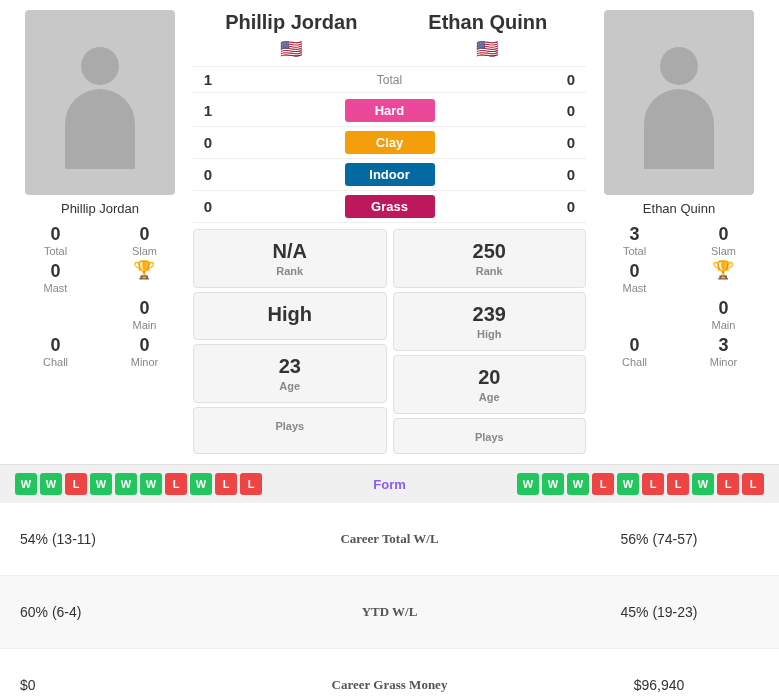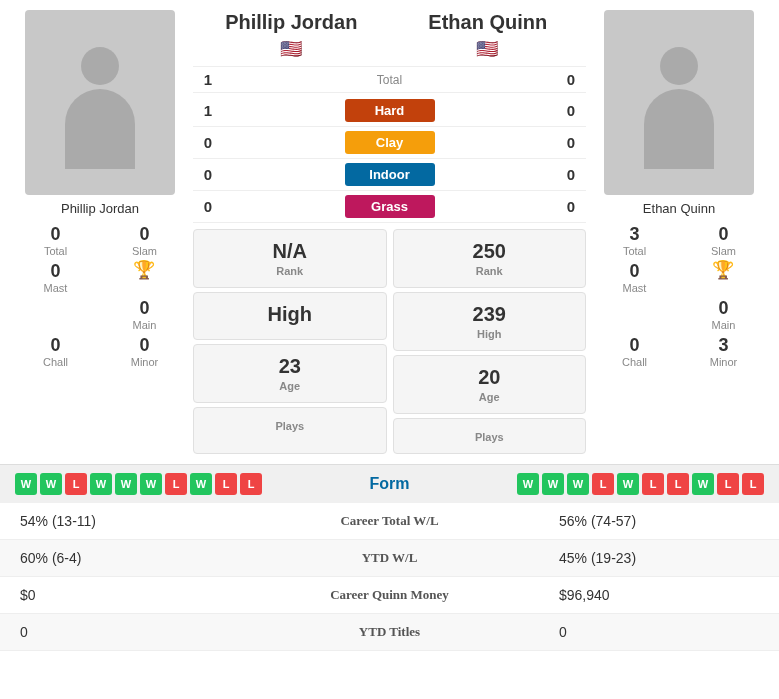--- a/index.html
+++ b/index.html
@@ -53,21 +53,21 @@
       display: inline-block;
       padding: 4px 18px;
       border-radius: 3px;
       color: #fff;
       font-size: 13px;
       font-weight: bold;
       min-width: 90px;
       text-align: center;
     }
 
-    .badge-hard { background: #c2410c; }
+    .badge-hard { background: #ec4899; }
     .badge-clay { background: #f59e0b; }
     .badge-indoor { background: #0369a1; }
     .badge-grass { background: #be185d; }
 
     
     .top-area {
       display: flex;
       flex-direction: row;
       padding: 10px 15px;
       gap: 8px;
@@ -185,53 +185,53 @@
       font-weight: bold;
       display: flex;
       align-items: center;
       justify-content: center;
     }
 
     .form-badge.w { background: #22c55e; }
     .form-badge.l { background: #ef4444; }
 
     .form-label {
-      font-size: 16px;
-      font-weight: bold;
-      color: #0369a1;
+      font-size: 13px;
+      font-weight: bold;
+      color: #8b5cf6;
       text-align: center;
       flex: 1;
     }
 
     
     .stats-rows {
       width: 100%;
     }
 
     .stats-row {
       display: flex;
       align-items: center;
       justify-content: space-between;
-      padding: 10px 20px;
+      padding: 28px 20px;
       border-bottom: 1px solid #eee;
       background: #fff;
     }
 
     .stats-row:nth-child(even) {
       background: #f8f8f8;
     }
 
     .stats-row-value {
       font-size: 14px;
       color: #333;
       width: 200px;
     }
 
     .stats-row-value.right {
-      text-align: left;
+      text-align: center;
     }
 
     .stats-row-label {
       font-size: 13px;
       font-weight: bold;
       color: #555;
       text-align: center;
       flex: 1;
       font-family: Liberation Serif, serif;
     }
@@ -466,21 +466,21 @@
         <div class="stats-row-label">Career Total W/L</div>
         <div class="stats-row-value right">56% (74-57)</div>
       </div>
       <div class="stats-row">
         <div class="stats-row-value">60% (6-4)</div>
         <div class="stats-row-label">YTD W/L</div>
         <div class="stats-row-value right">45% (19-23)</div>
       </div>
       <div class="stats-row">
         <div class="stats-row-value">$0</div>
-        <div class="stats-row-label">Career Quinn Money</div>
+        <div class="stats-row-label">Career Grass Money</div>
         <div class="stats-row-value right">$96,940</div>
       </div>
       <div class="stats-row">
         <div class="stats-row-value">0</div>
         <div class="stats-row-label">YTD Titles</div>
         <div class="stats-row-value right">0</div>
       </div>
     </div>
 
 </div>

